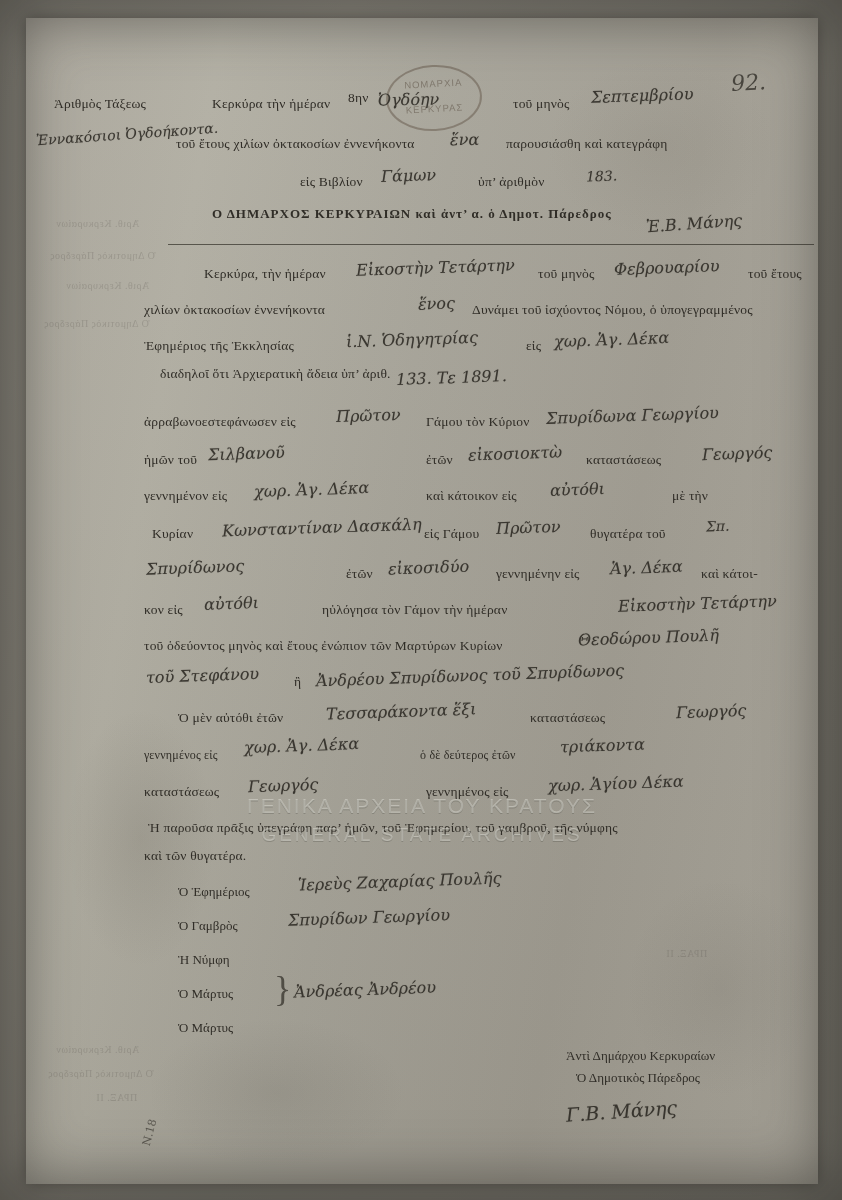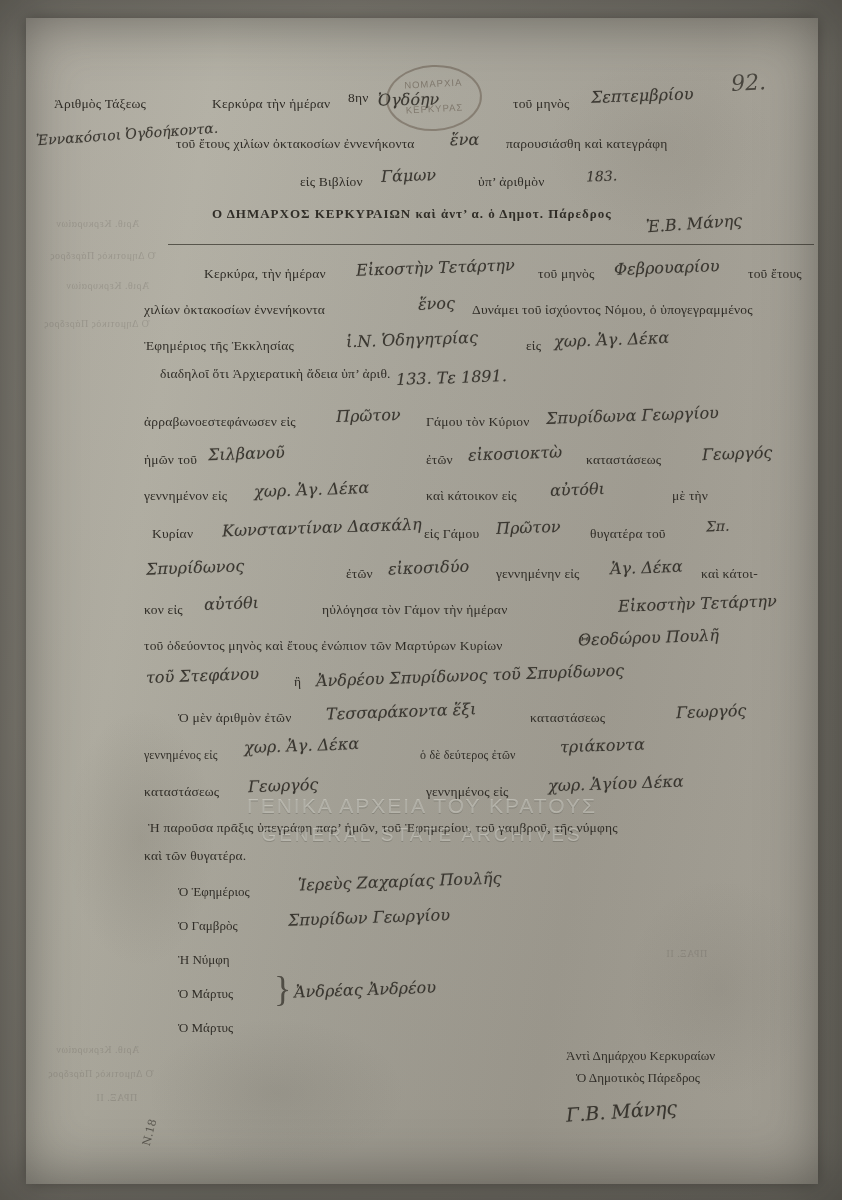--- a/index.html
+++ b/index.html
@@ -292,21 +292,21 @@
       <div class="pr" style="left:296px; top:584px;">ηὐλόγησα τὸν Γάμον τὴν ἡμέραν</div>
       <div class="hw" style="left:592px; top:576px;">Εἰκοστὴν Τετάρτην</div>
 
       <div class="pr" style="left:118px; top:620px;">τοῦ ὁδεύοντος μηνὸς καὶ ἔτους ἐνώπιον τῶν Μαρτύρων Κυρίων</div>
       <div class="hw" style="left:552px; top:610px;">Θεοδώρου Πουλῆ</div>
 
       <div class="hw" style="left:120px; top:648px;">τοῦ Στεφάνου</div>
       <div class="pr" style="left:268px; top:656px;">ἢ</div>
       <div class="hw" style="left:290px; top:648px;">Ἀνδρέου Σπυρίδωνος τοῦ Σπυρίδωνος</div>
 
-      <div class="pr" style="left:152px; top:692px;">Ὁ μὲν ἀριθμὸν ἐτῶν</div>
+      <div class="pr" style="left:152px; top:692px;">Ὁ μὲν αὐτόθι ἐτῶν</div>
       <div class="hw" style="left:300px; top:684px;">Τεσσαράκοντα ἕξι</div>
       <div class="pr" style="left:504px; top:692px;">καταστάσεως</div>
       <div class="hw" style="left:650px; top:684px;">Γεωργός</div>
 
       <div class="pr sm" style="left:118px; top:730px;">γεννημένος εἰς</div>
       <div class="hw" style="left:218px; top:718px;">χωρ. Ἁγ. Δέκα</div>
       <div class="pr sm" style="left:394px; top:730px;">ὁ δὲ δεύτερος ἐτῶν</div>
       <div class="hw" style="left:534px; top:718px;">τριάκοντα</div>
 
       <div class="pr" style="left:118px; top:766px;">καταστάσεως</div>

